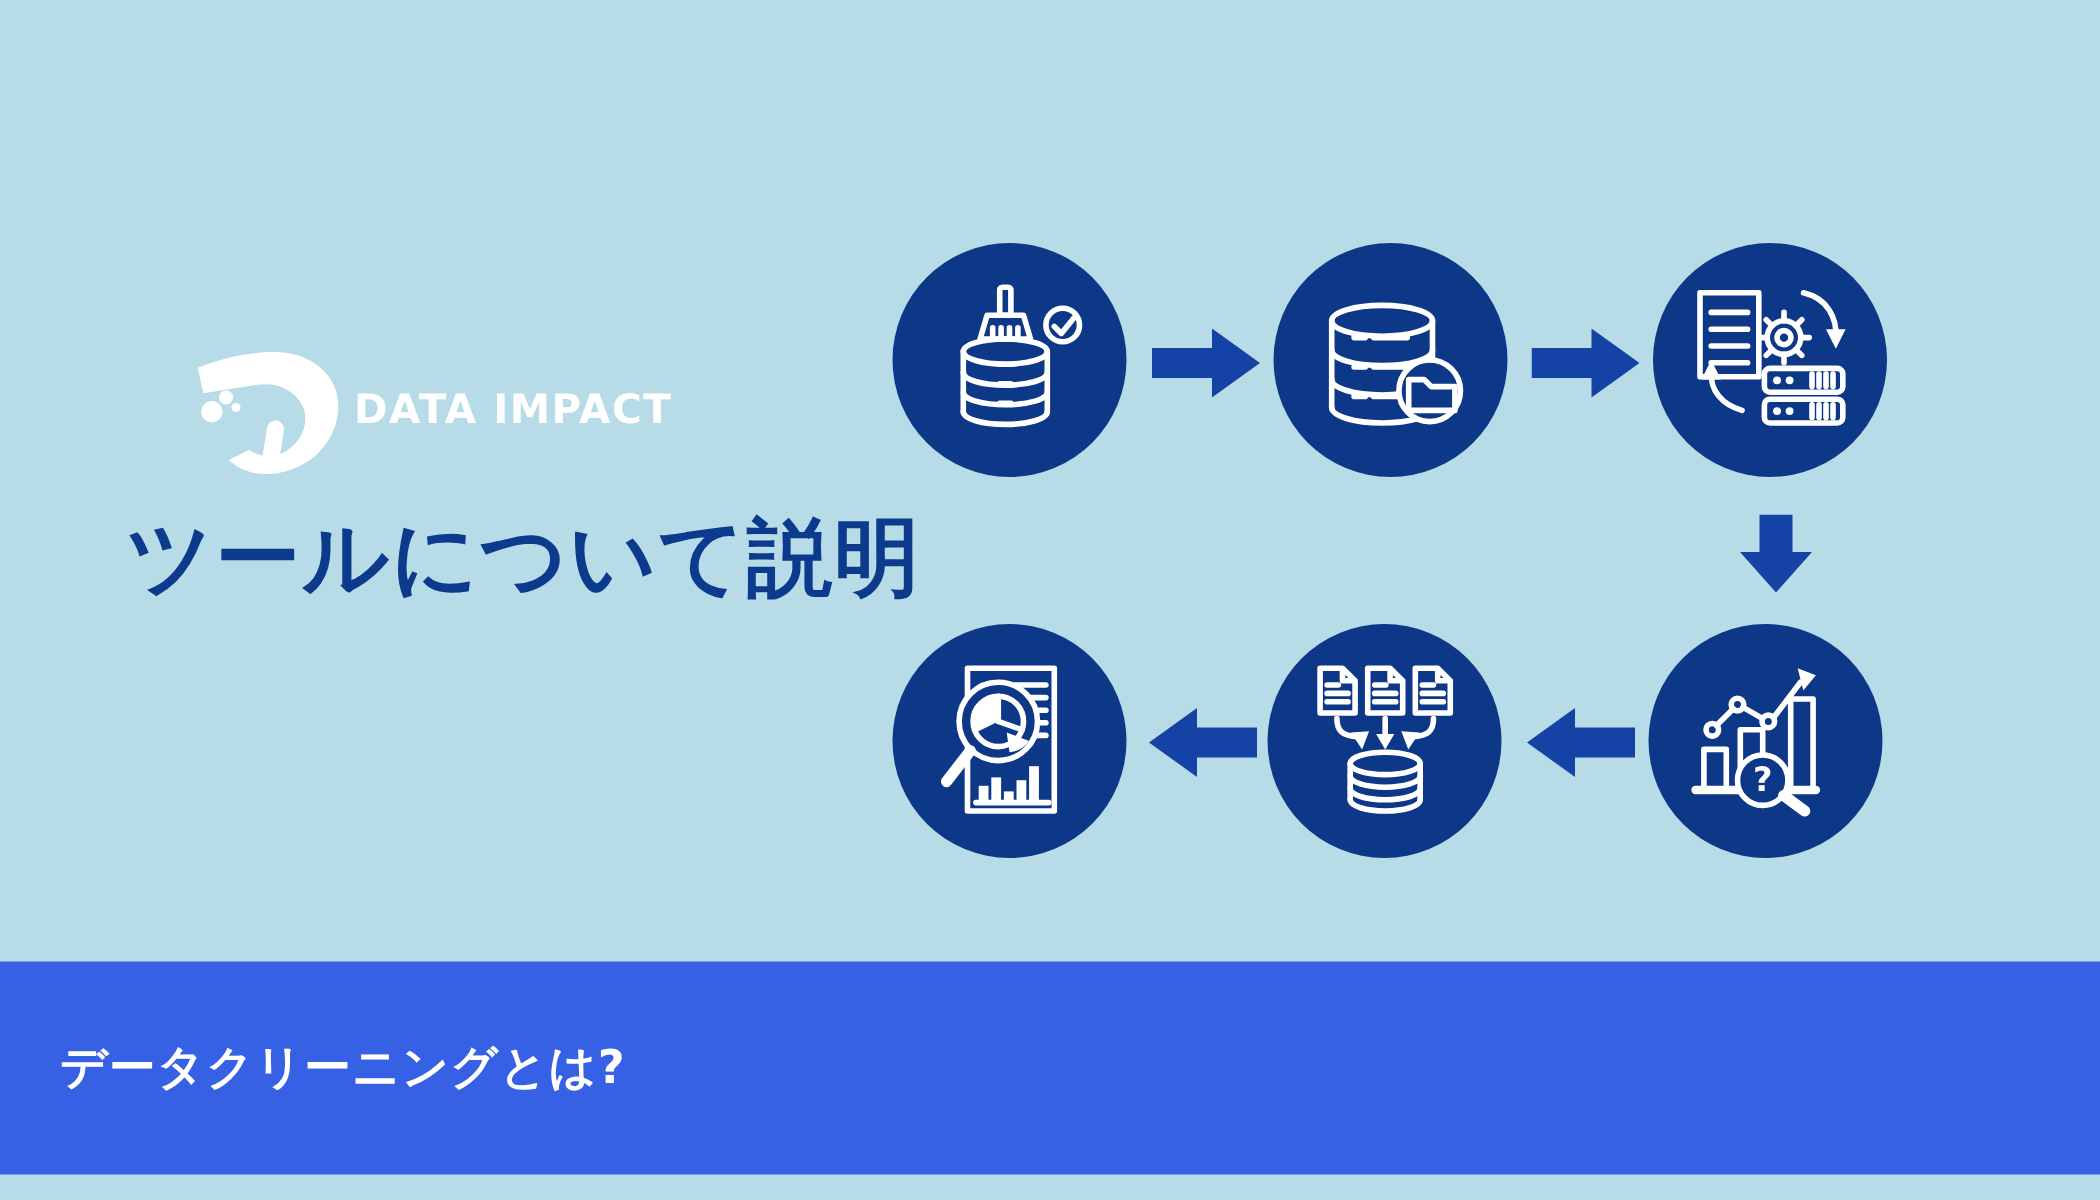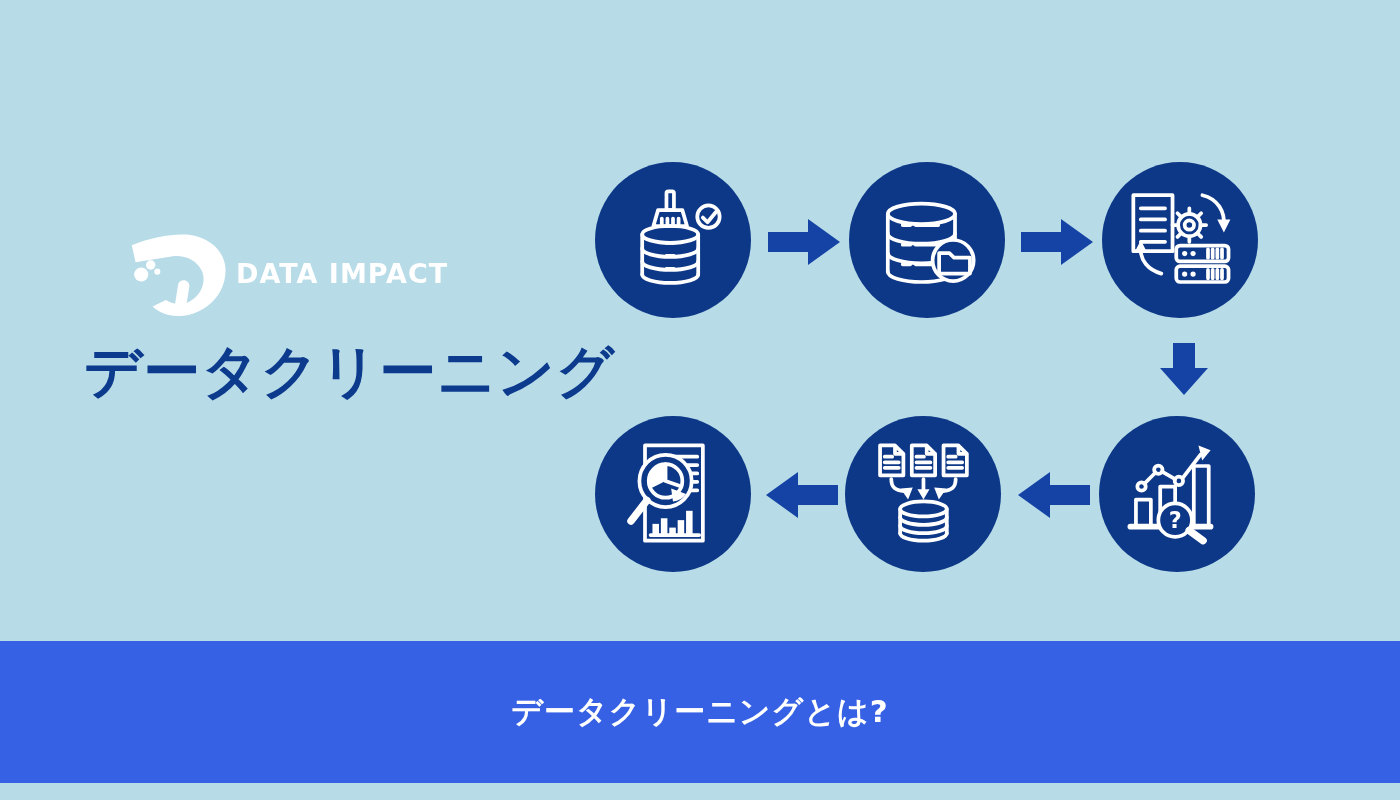--- a/index.html
+++ b/index.html
@@ -37,21 +37,21 @@
   .conn{position:absolute;}
   .conn svg{display:block;}
   .conn polygon{fill:var(--arrow);}
   .a1{left:768px;top:219px;} .a2{left:1021px;top:219px;}
   .a3{left:1160px;top:343px;}
   .a4{left:1018px;top:472px;} .a5{left:766px;top:472px;}
 
   
   .footer{position:absolute;left:0;top:641px;width:1400px;height:142px;
     background:var(--bar);display:flex;flex-direction:column;
-    align-items:center;justify-content:center;gap:8px;}
+    justify-content:center;gap:8px;padding-left:40px;}
   .footer div{color:var(--white);font-size:31px;font-weight:700;
     letter-spacing:1px;white-space:nowrap;}
 </style>
 </head>
 <body>
 
 <div class="canvas">
 
   <div class="logo">
     <svg class="logo-mark" viewBox="0 0 110 97">
@@ -59,21 +59,21 @@
         C42 93 32 89 26 83 L40 76 C48 81 58 82 66 77 C78 70 83 56 78 45
         C72 33 59 28 46 30 L8 36 Z"></path>
       <rect fill="#ffffff" x="51" y="55" width="12" height="36" rx="6" transform="rotate(9 57 73)"></rect>
       <circle fill="#ffffff" cx="14" cy="49" r="7.5"></circle>
       <circle fill="#ffffff" cx="24" cy="39" r="5"></circle>
       <circle fill="#ffffff" cx="31" cy="46" r="3.2"></circle>
     </svg>
     <div class="logo-text">DATA IMPACT</div>
   </div>
 
-  <div class="title">データクリーニング</div>
+  <div class="title">ツールについて説明</div>
 
   <div class="step s1">
     <svg viewBox="0 0 120 120">
       <rect class="icon-line" x="53" y="8" width="8" height="20" rx="2"></rect>
       <path class="icon-line" d="M44 28 h26 l5 17 h-36 z"></path>
       <path class="icon-line" d="M48 37 v8 M54 37 v8 M60 37 v8 M66 37 v8"></path>
       <ellipse class="icon-line" cx="57" cy="54" rx="30" ry="9"></ellipse>
       <path class="icon-line" d="M27 54 V97 M87 54 V97"></path>
       <path class="icon-line" d="M27 69 a30 9 0 0 0 60 0 M27 83 a30 9 0 0 0 60 0 M27 97 a30 9 0 0 0 60 0"></path>
       <path class="icon-line" d="M53 63 h8 M53 77 h8 M53 91 h8"></path>

